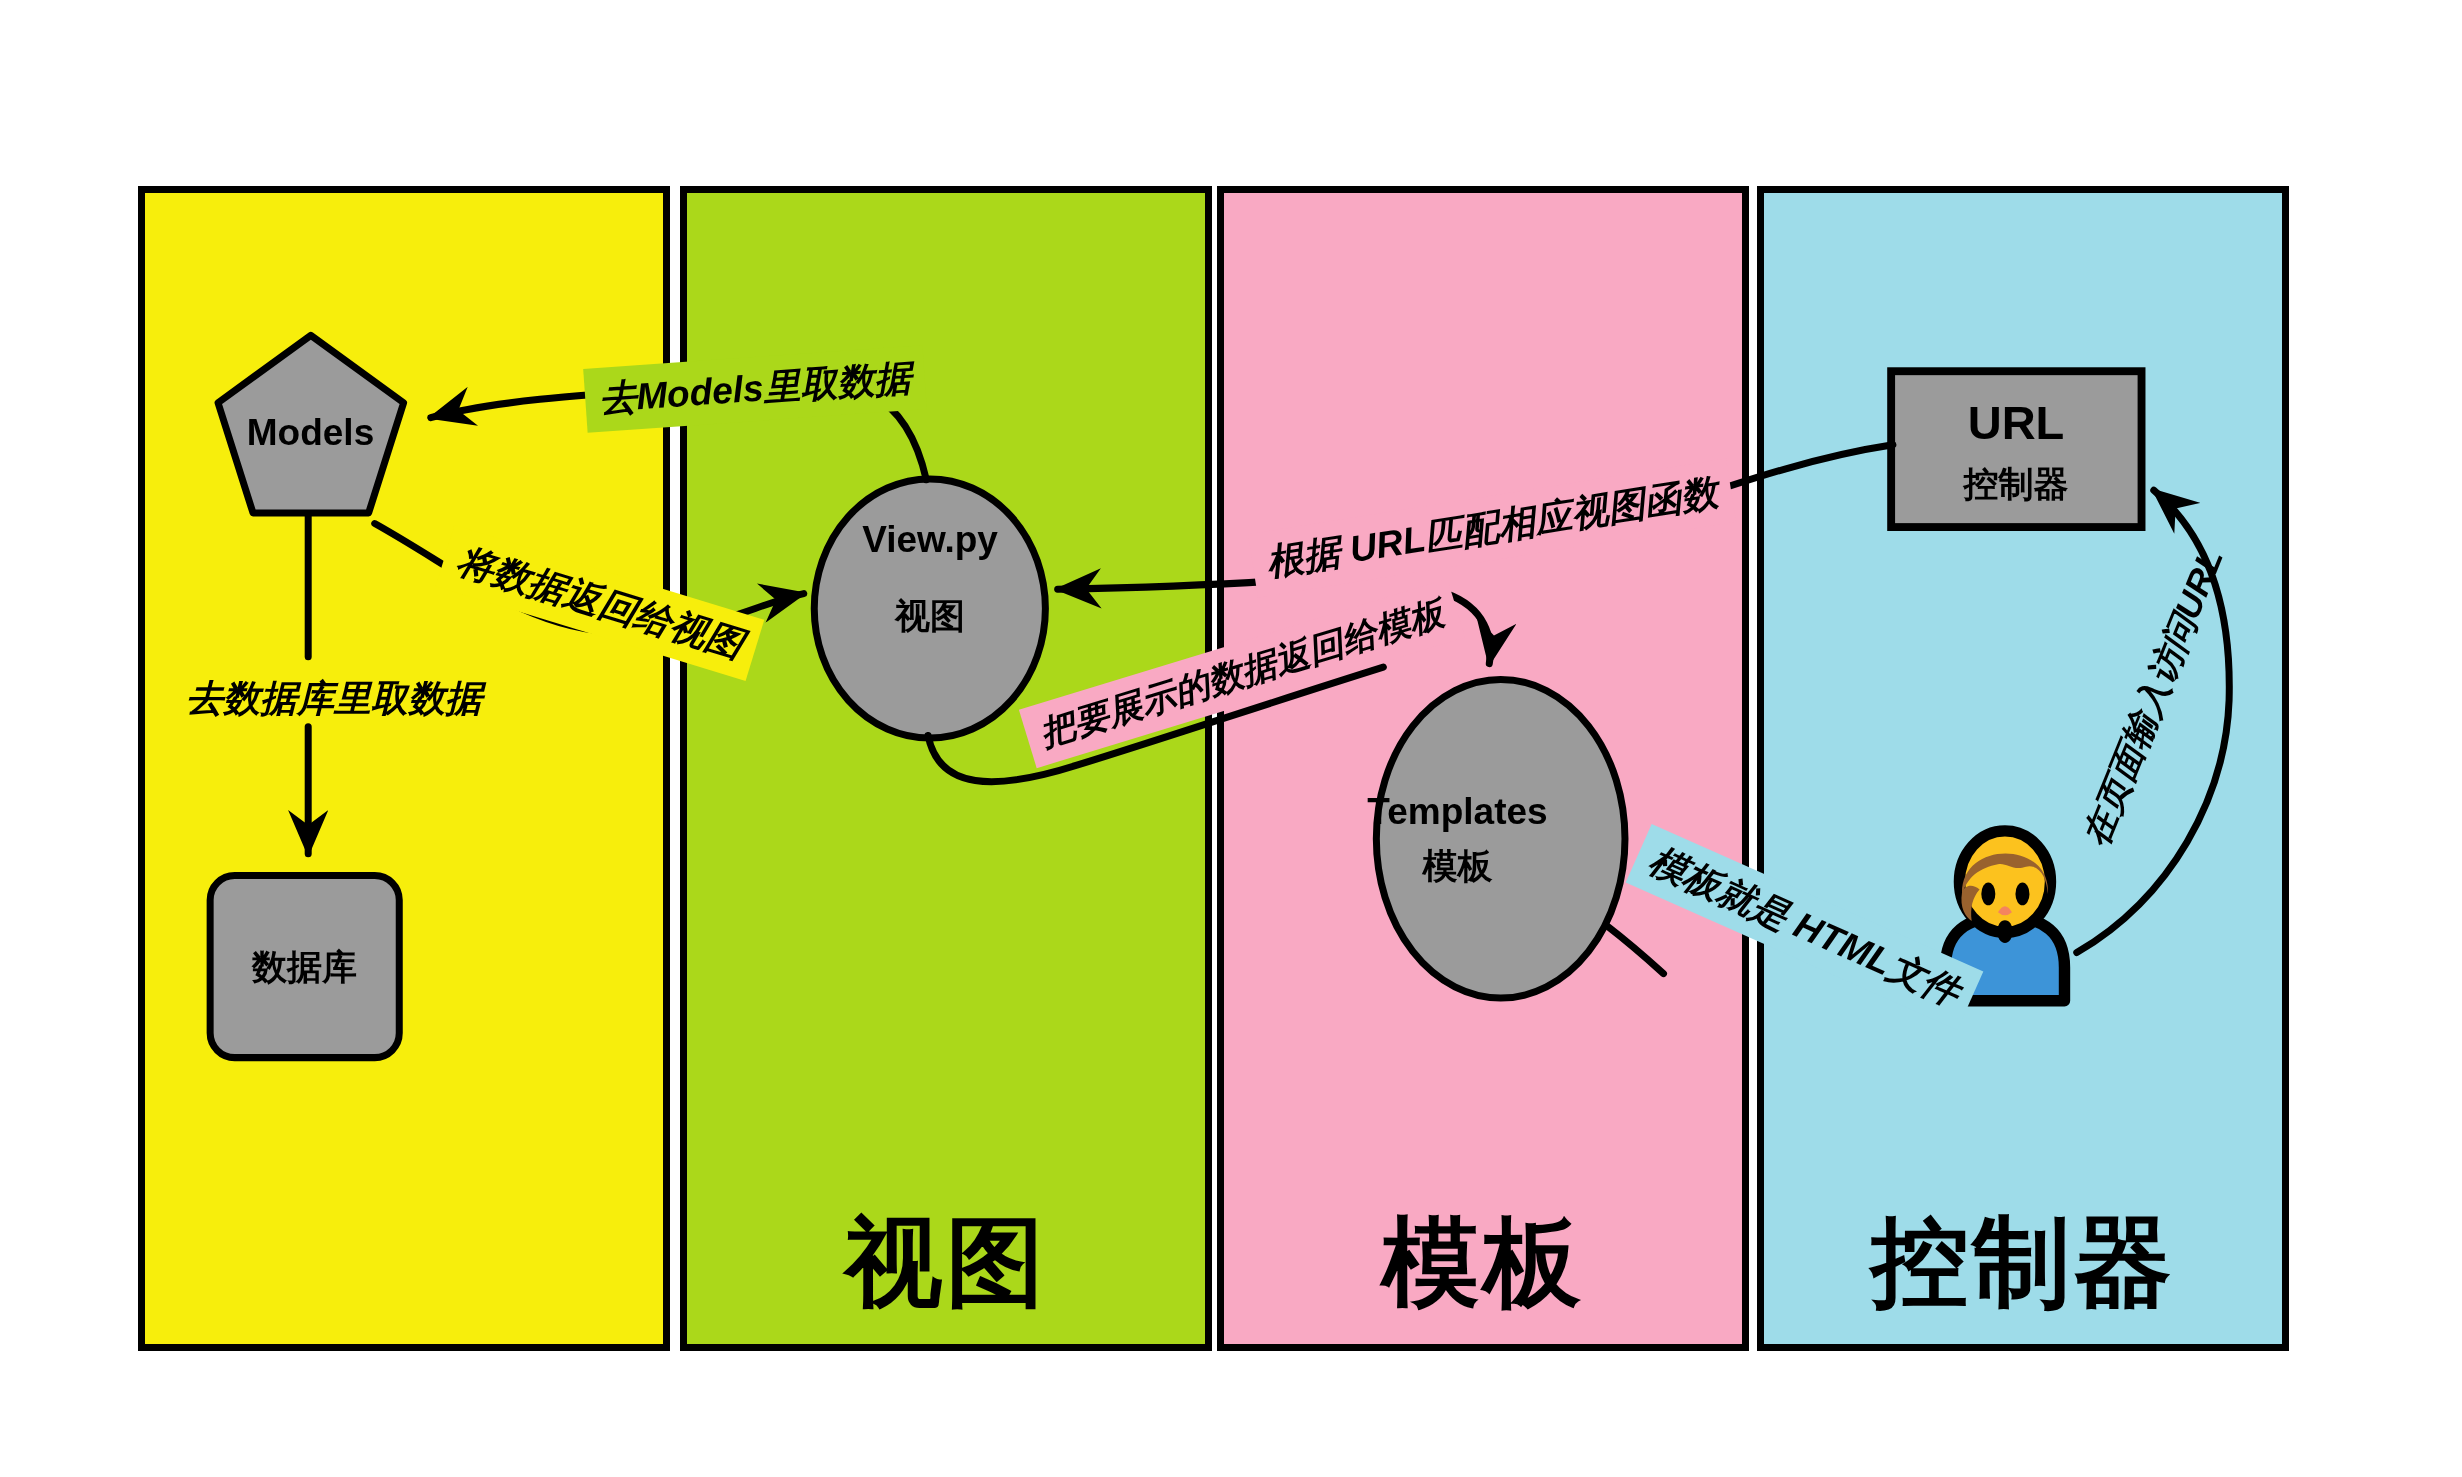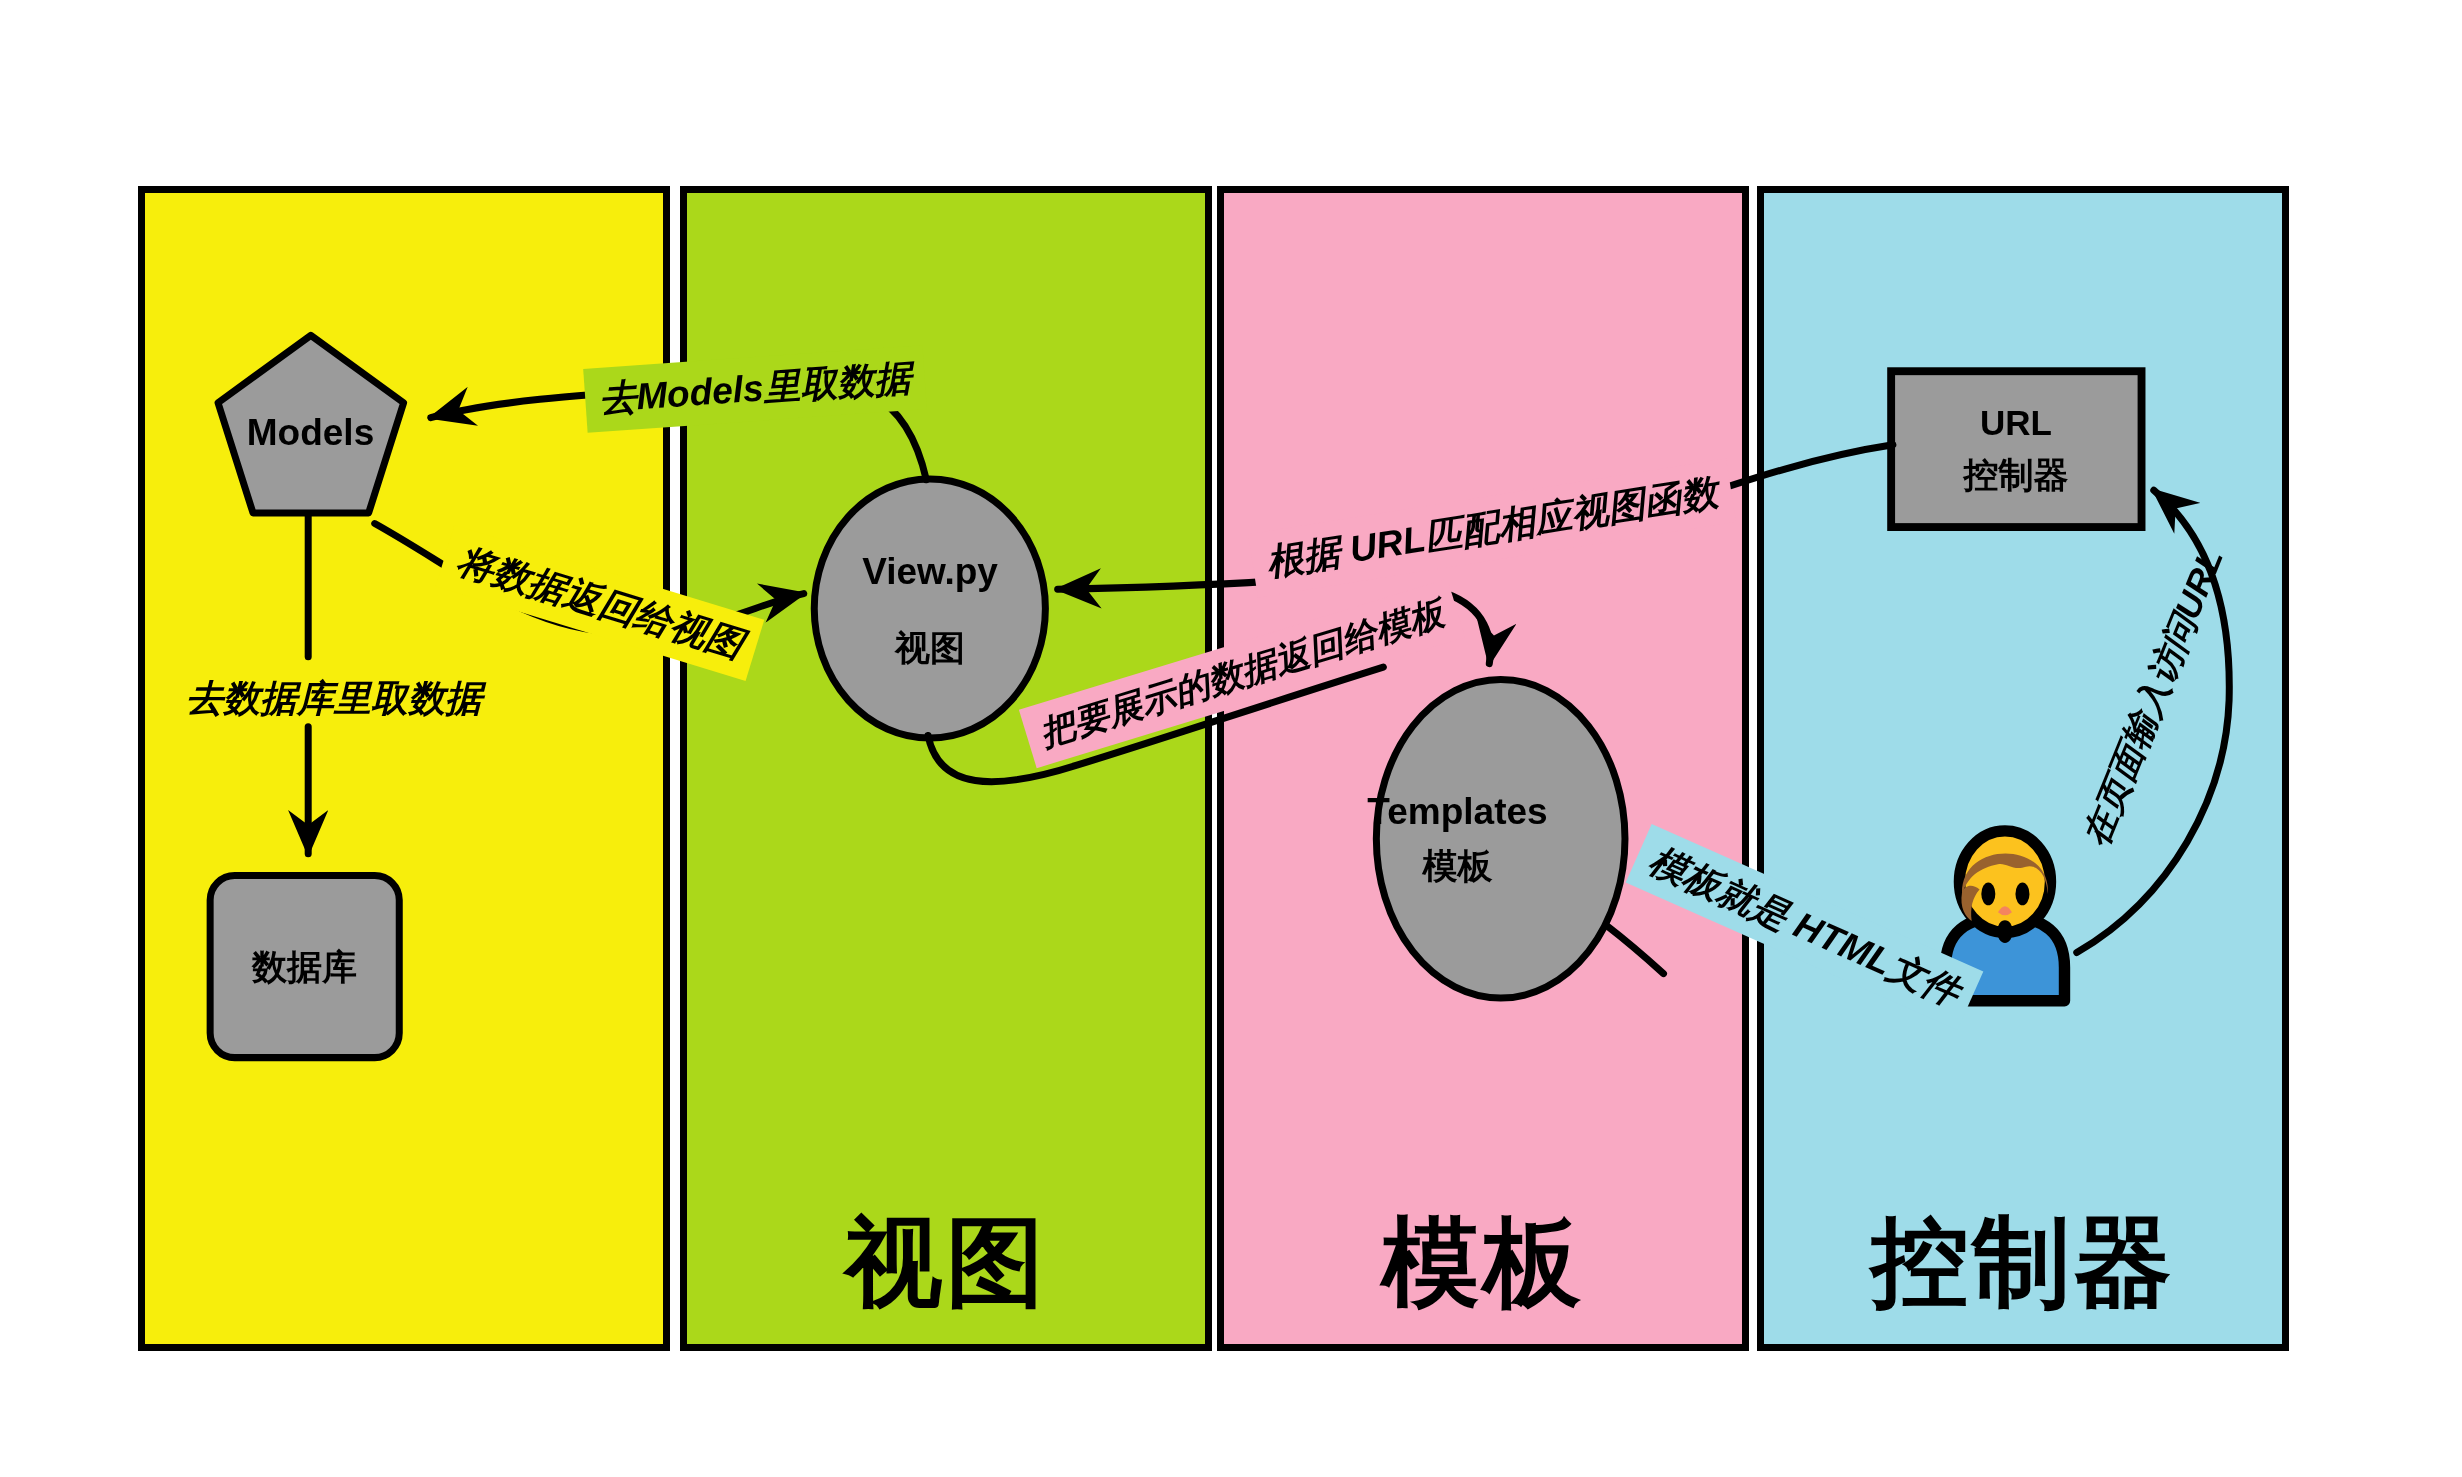--- a/index.html
+++ b/index.html
@@ -96,32 +96,32 @@
   </svg>
 
   <div class="node-label" style="left:223px;top:405px;width:175px;height:56px;">
     <span class="node-title">Models</span>
   </div>
 
   <div class="node-label" style="left:217px;top:939px;width:175px;height:56px;text-align:center;">
     <span class="node-sub">数据库</span>
   </div>
 
-  <div class="node-label" style="left:816px;top:552px;width:228px;height:114px;gap:23px;">
+  <div class="node-label" style="left:816px;top:520px;width:228px;height:114px;gap:23px;">
     <span class="node-title">View.py</span>
     <span class="node-sub">视图</span>
   </div>
 
   <div class="node-label" style="left:1333px;top:781px;width:249px;height:114px;">
     <span class="node-title">Templates</span>
     <span class="node-sub">模板</span>
   </div>
 
   <div class="node-label" style="left:1891px;top:385px;width:250px;height:128px;">
-    <span class="node-title" style="font-size:35px;">URL</span>
+    <span class="node-title" style="font-size:47px;">URL</span>
     <span class="node-sub">控制器</span>
   </div>
 
   <div class="ann" style="left:585px;top:357px;background:#abd81a;transform:rotate(-4deg);">去Models里取数据</div>
 
   <div class="ann" style="left:438px;top:571px;background:#f7ee0c;transform:rotate(17deg);">将数据返回给视图</div>
 
   <div class="ann" style="left:172px;top:667px;background:transparent;">去数据库里取数据</div>
 
   <div class="ann" style="left:1250px;top:496px;background:#f9a9c3;transform:rotate(-9deg);">根据 URL匹配相应视图函数</div>

